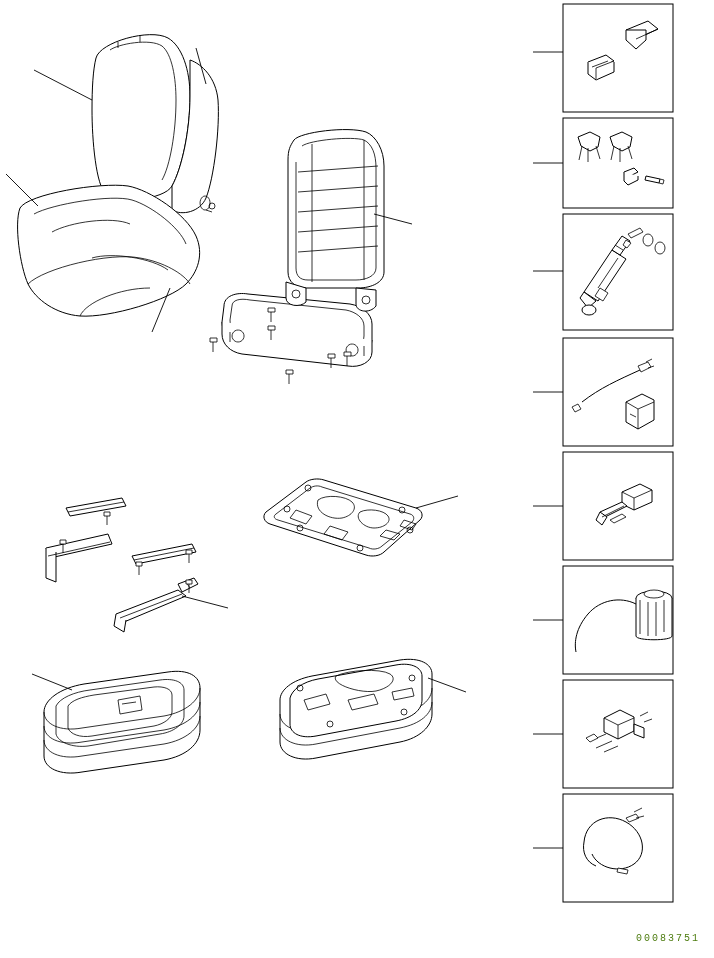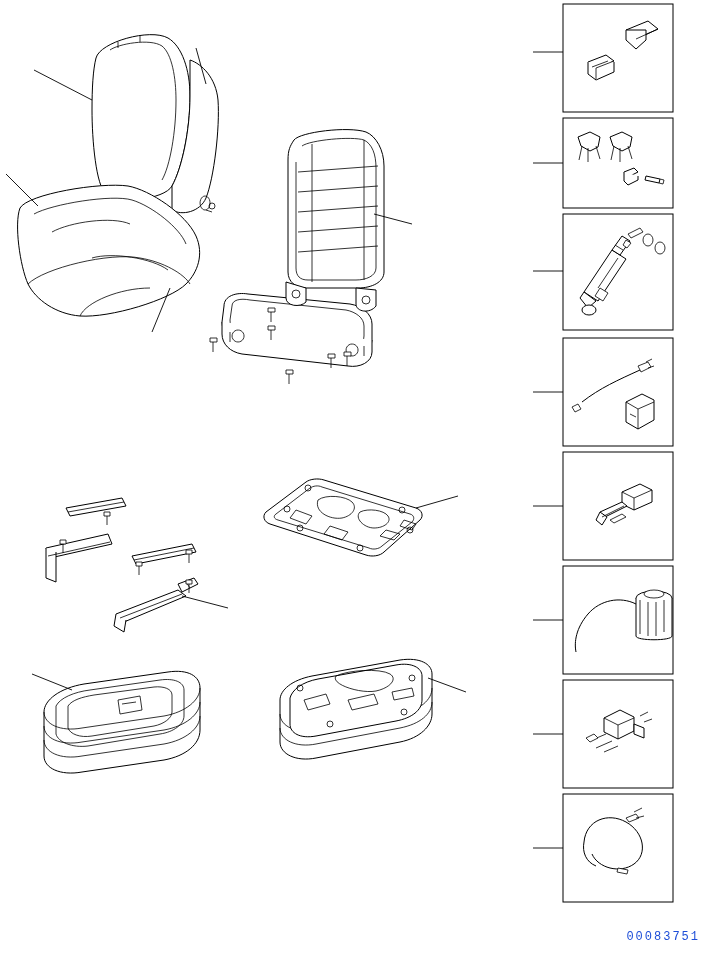--- a/index.html
+++ b/index.html
@@ -32,23 +32,23 @@
   .ln-thin { fill: none; stroke: #000000; stroke-width: 0.8; }
   .ln-lead { fill: none; stroke: #000000; stroke-width: 0.9; }
   .box { fill: #ffffff; stroke: #000000; stroke-width: 1; }
   .part { fill: #ffffff; stroke: #000000; stroke-width: 1; }
   .part-thin { fill: #ffffff; stroke: #000000; stroke-width: 0.8; }
   #drawing-number {
     position: absolute;
     right: 14px;
     bottom: 14px;
     font-family: "Liberation Mono", monospace;
-    font-size: 12px;
+    font-size: 10px;
     letter-spacing: 2px;
-    color: #1d4ed8;
+    color: #4d7c0f;
     white-space: nowrap;
   }
 </style>
 </head>
 <body>
 
 <div id="page">
 
   <svg class="layer" viewBox="0 0 714 958">
 

